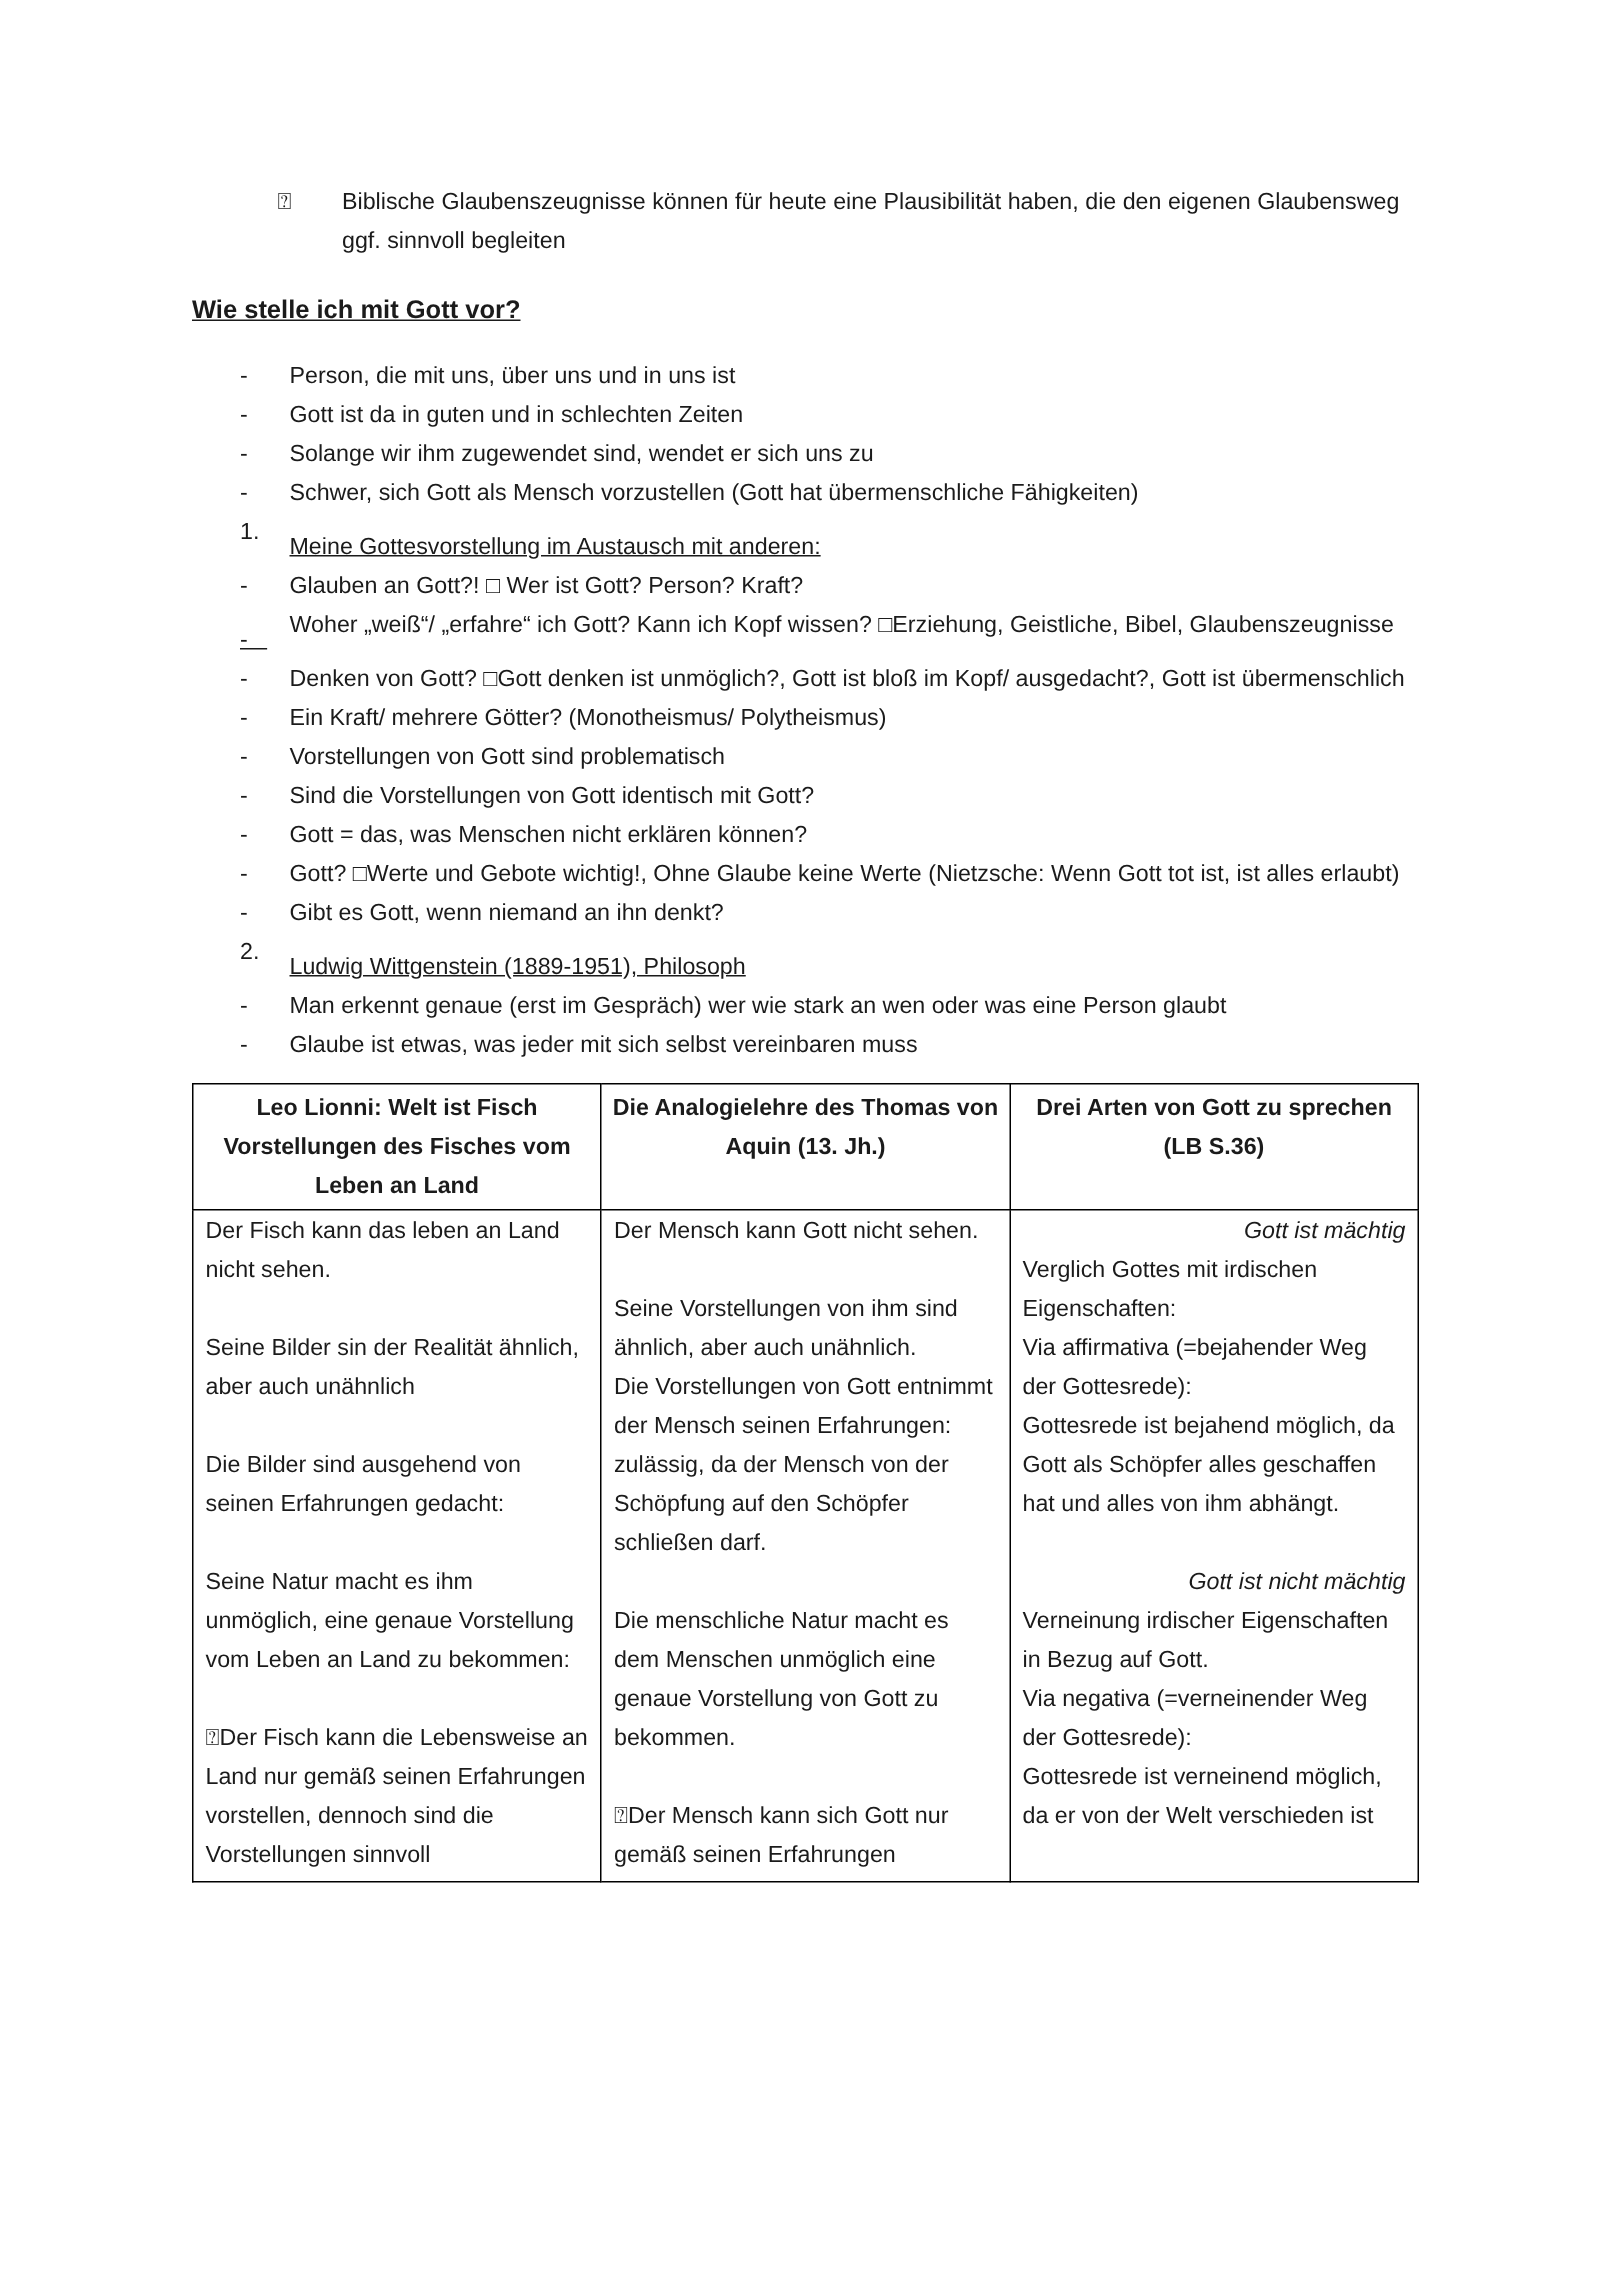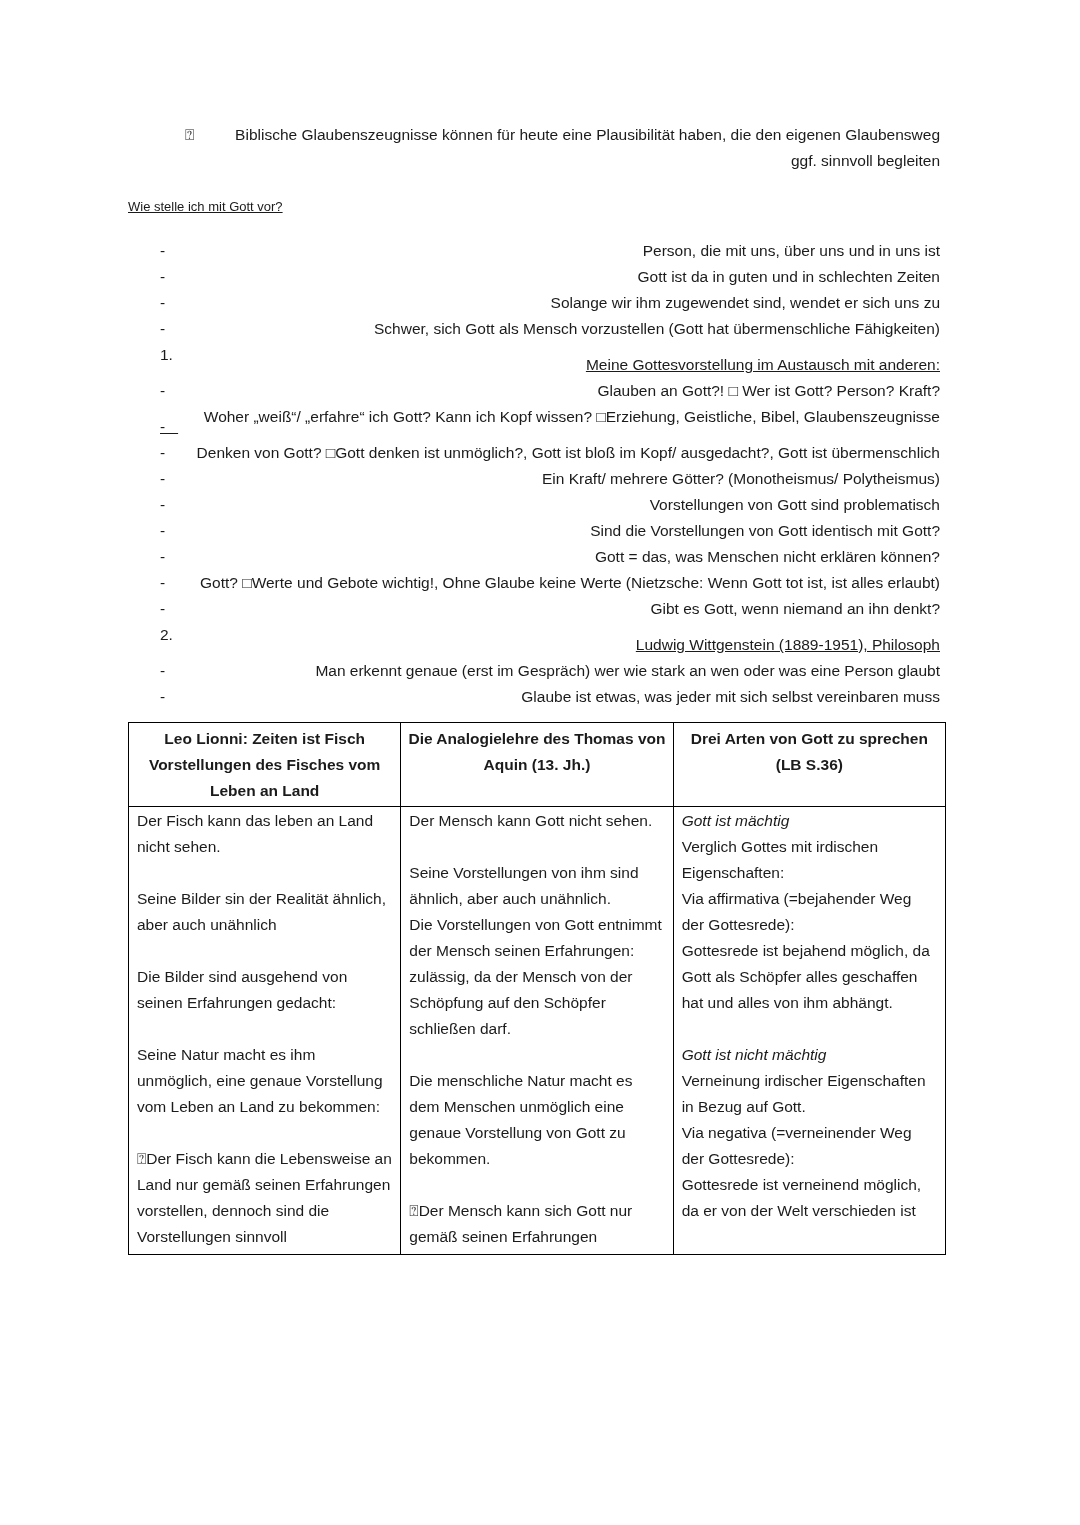--- a/index.html
+++ b/index.html
@@ -8,43 +8,43 @@
     width:1080px; height:1525px; overflow:hidden;
     font-family:"Liberation Sans", sans-serif;
     font-size:15.5px; line-height:26px; color:#1b1b1b;
   }
   .page { padding:122px 140px 0 128px; }
 
   .intro-item { display:flex; margin-left:57px; align-items:flex-start; }
   .intro-item .marker { flex:0 0 43px; }
 
   .heading {
-    font-size:13px; font-weight:400; text-decoration:underline;
+    font-size:17px; font-weight:700; text-decoration:underline;
     margin:20px 0 18px 0;
   }
 
   .dash-list { margin-left:32px; }
   .list-row { display:flex; align-items:flex-start; }
   .list-row .marker { flex:0 0 33px; white-space:pre; }
-  .item-text { flex:1;text-align:right; }
+  .item-text { flex:1; }
   .underline { text-decoration:underline;margin-top:10px; }
 
   .compare-table {
     width:818px; margin-top:12px; border-collapse:collapse; table-layout:fixed;
   }
   .compare-table th, .compare-table td {
     border:1px solid #000000; vertical-align:top;
   }
   .table-header-cell {
     font-weight:bold; text-align:center; padding:3px 6px 2px 6px;
   }
   .table-body-cell { padding:1px 8px 4px 8px; }
   .cell-par { min-height:0; }
   .cell-par.blank { height:26px; }
-  .cell-par.italic { font-style:italic; }
+  .cell-par.italic { font-style:italic;text-align:right; }
 </style>
 </head>
 <body>
 
 <div class="page">
 
   <div class="intro-item">
     <span class="marker">⍰</span>
     <span class="item-text">Biblische Glaubenszeugnisse können für heute eine Plausibilität haben, die den eigenen Glaubensweg ggf. sinnvoll begleiten</span>
   </div>
@@ -122,21 +122,21 @@
         <span class="marker">-</span>
         <span class="item-text">Glaube ist etwas, was jeder mit sich selbst vereinbaren muss</span>
       </div>
     </div>
 
 
   <table class="compare-table">
     <thead>
       <tr id="table-head-row">
           <th class="table-header-cell">
-            <div class="header-line">Leo Lionni: Zeiten ist Fisch</div>
+            <div class="header-line">Leo Lionni: Welt ist Fisch</div>
             <div class="header-line">Vorstellungen des Fisches vom Leben an Land</div>
           </th>
           <th class="table-header-cell">
             <div class="header-line">Die Analogielehre des Thomas von Aquin (13. Jh.)</div>
           </th>
           <th class="table-header-cell">
             <div class="header-line">Drei Arten von Gott zu sprechen (LB S.36)</div>
           </th>
         </tr>
     </thead>

